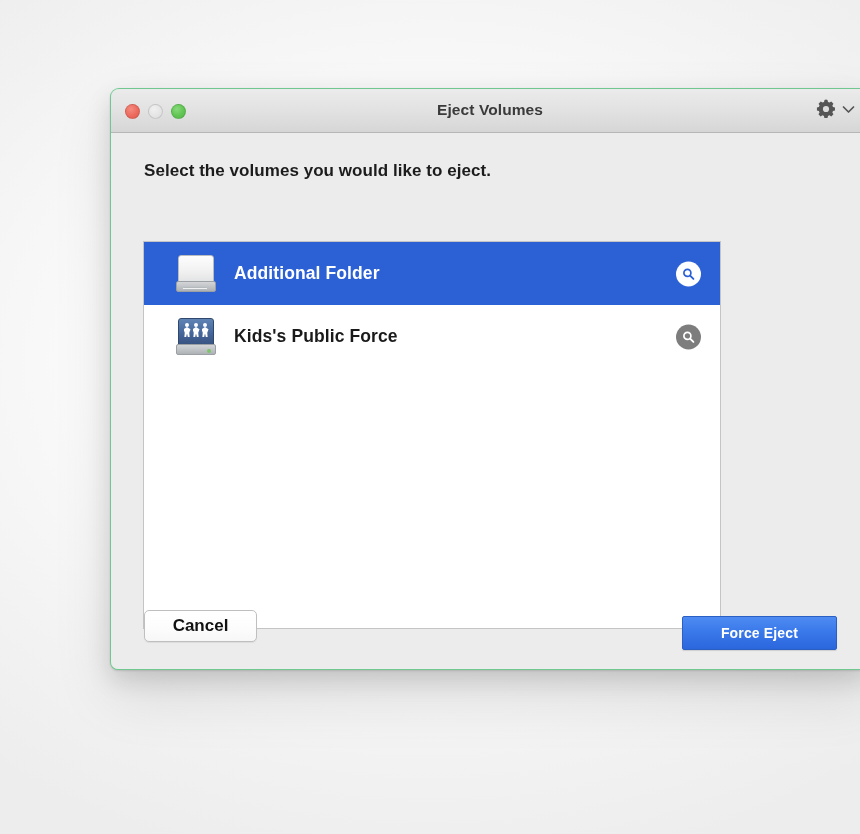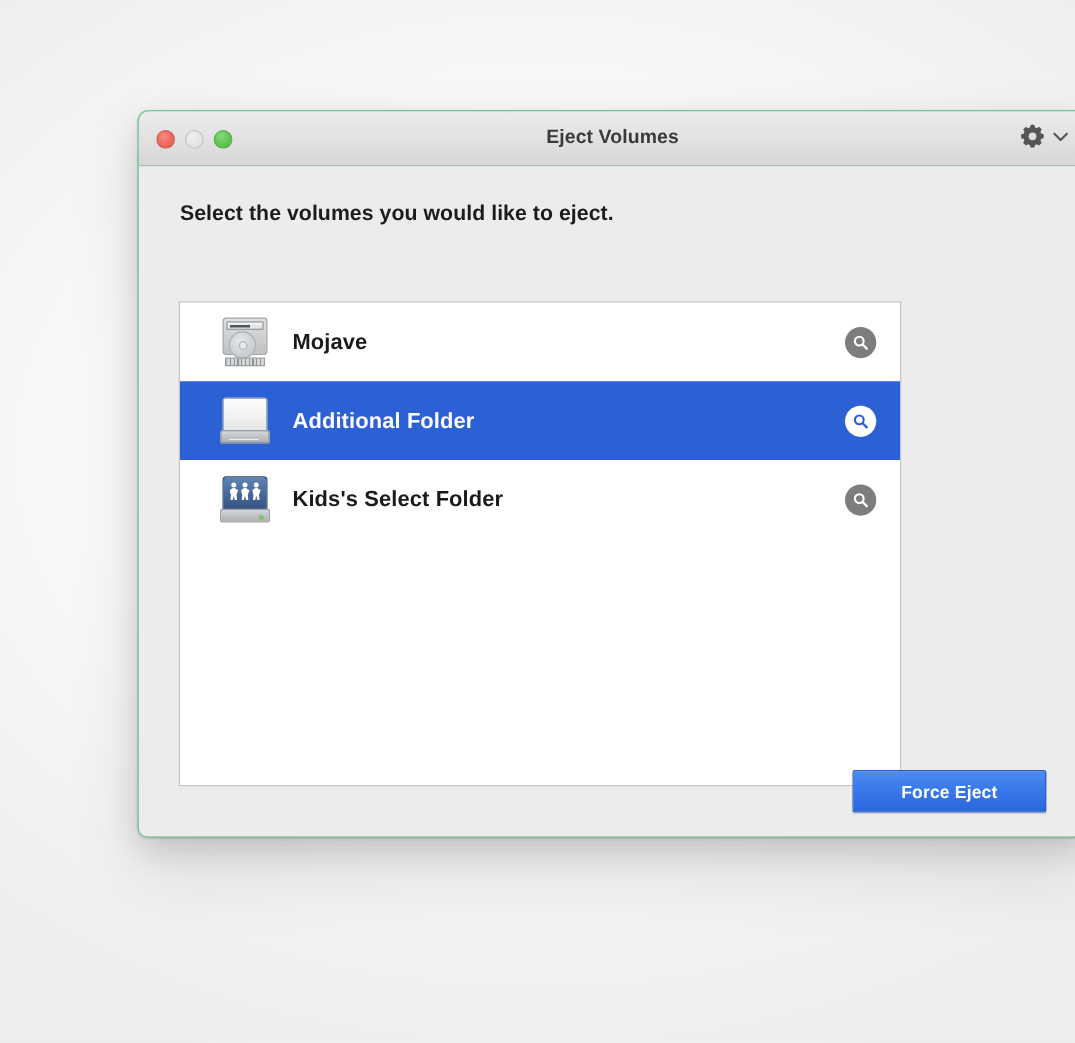--- a/index.html
+++ b/index.html
@@ -371,38 +371,20 @@
       </span>
     </div>
   </div>
 
   <div id="content">
 
     <div id="instruction">Select the volumes you would like to eject.</div>
 
     <div id="volume-list">
 
-      <div class="row">
-        <div class="row-icon">
-          <div class="drive hdd">
-            <div class="body"></div>
-            <div class="arm"></div>
-            <div class="platter"></div>
-            <div class="spindle"></div>
-            <div class="ribs"></div>
-          </div>
-        </div>
-        <div class="row-label">Mojave</div>
-        <div class="reveal-btn">
-          <svg width="15" height="15" viewBox="0 0 15 15" aria-hidden="true">
-            <circle cx="6.4" cy="6.4" r="3.5" fill="none" stroke="#ffffff" stroke-width="1.7"></circle>
-            <line x1="9.1" y1="9.1" x2="12.4" y2="12.4" stroke="#ffffff" stroke-width="1.9" stroke-linecap="round"></line>
-          </svg>
-        </div>
-      </div>
 
       <div class="row selected">
         <div class="row-icon">
           <div class="drive white">
             <div class="body"></div>
             <div class="base"></div>
             <div class="slot" style="top:34px;left:6px;right:8px;"></div>
           </div>
         </div>
         <div class="row-label">Additional Folder</div>
@@ -430,27 +412,28 @@
                 </div>
               <div class="person">
                   <div class="head"></div>
                   <div class="torso"></div>
                 </div>
             </div>
             <div class="base"></div>
             <div class="led" style="top:33px;right:5px;"></div>
           </div>
         </div>
-        <div class="row-label">Kids's Select Folder</div>
+        <div class="row-label">Kids's Public Force</div>
         <div class="reveal-btn">
           <svg width="15" height="15" viewBox="0 0 15 15" aria-hidden="true">
             <circle cx="6.4" cy="6.4" r="3.5" fill="none" stroke="#ffffff" stroke-width="1.7"></circle>
             <line x1="9.1" y1="9.1" x2="12.4" y2="12.4" stroke="#ffffff" stroke-width="1.9" stroke-linecap="round"></line>
           </svg>
         </div>
       </div>
 
     </div>
 
+    <div id="cancel-button">Cancel</div>
     <div id="force-eject-button">Force Eject</div>
 
   </div>
 </div>
 
 </body></html>

